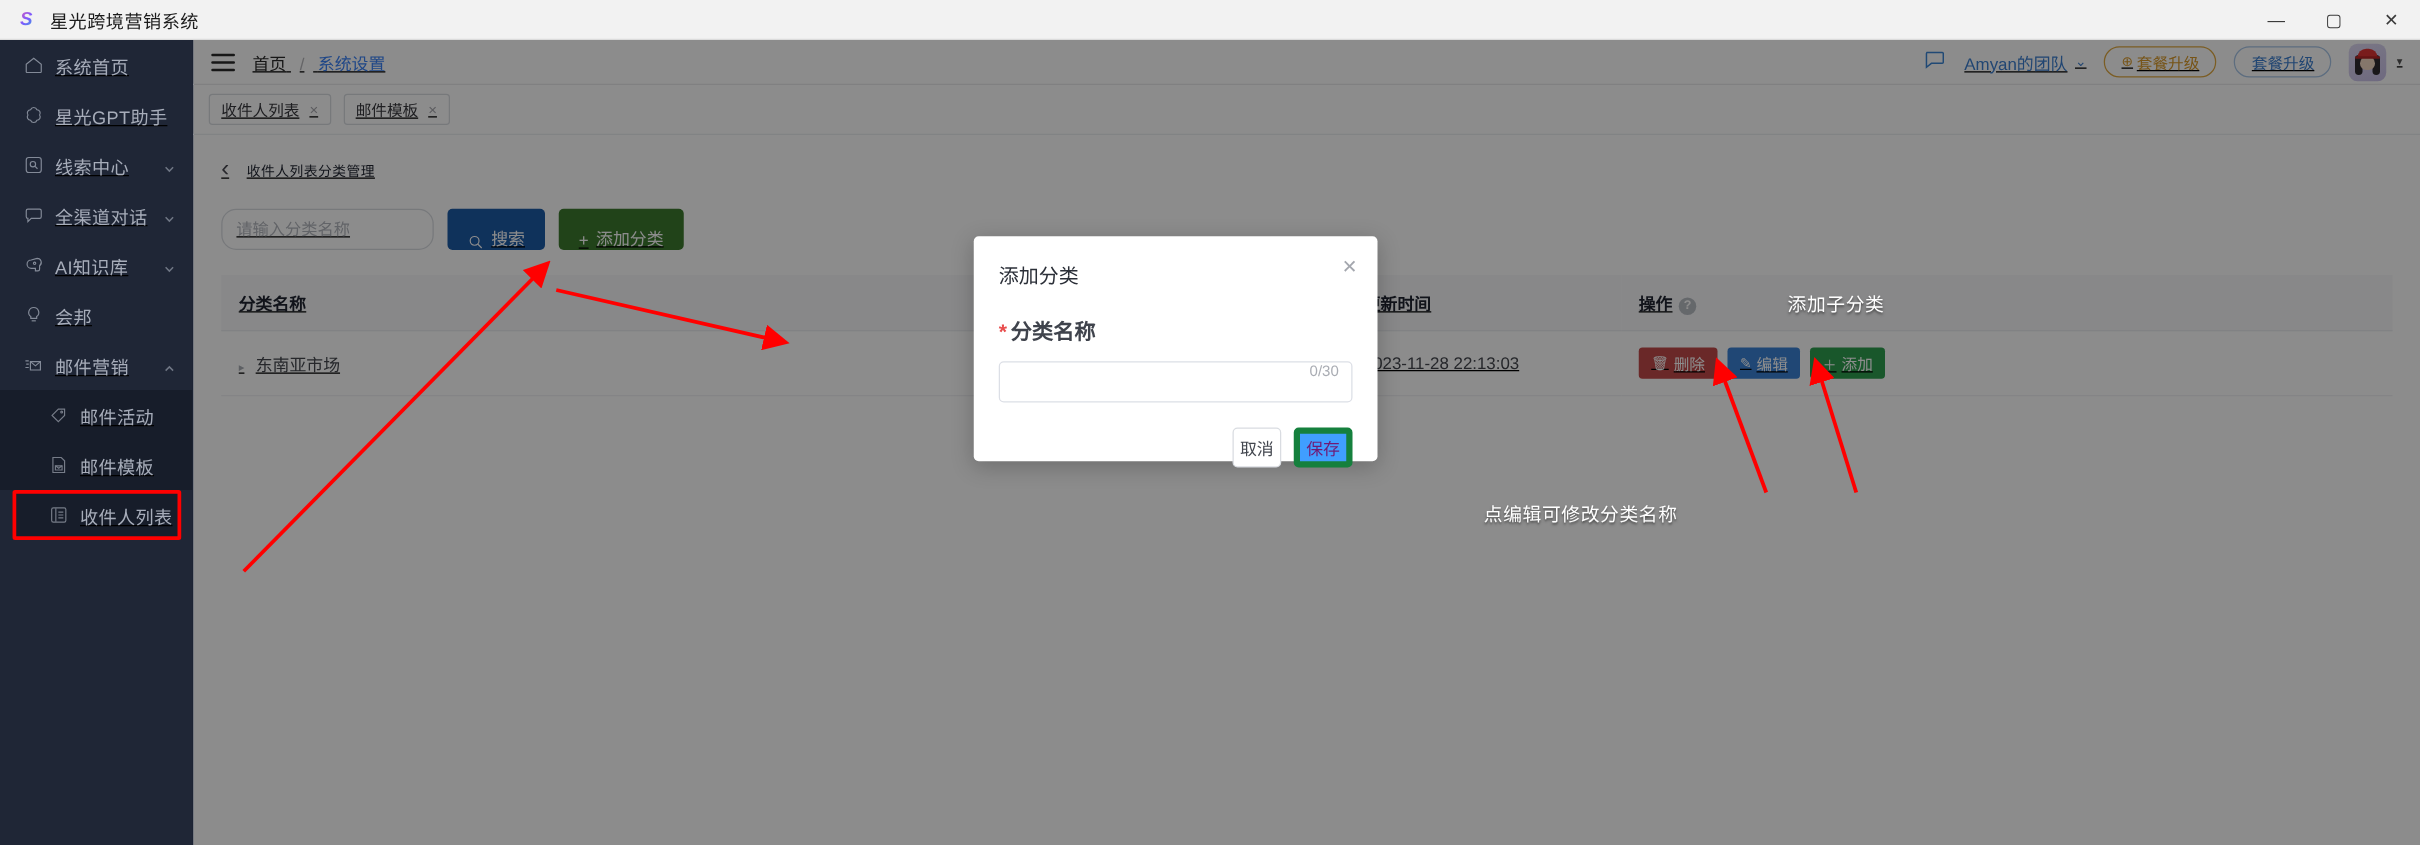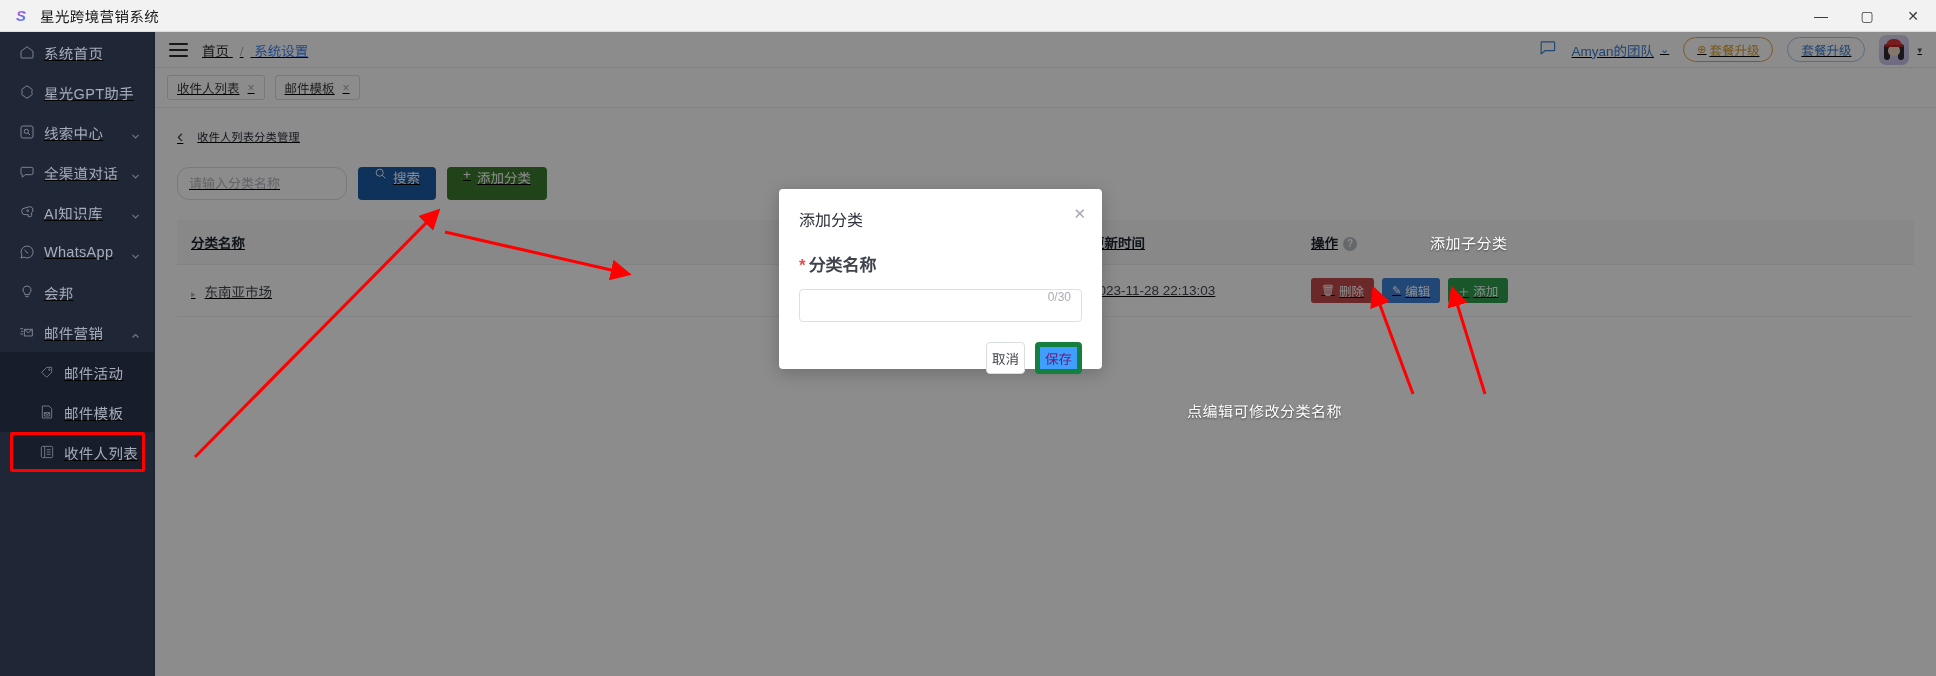--- a/index.html
+++ b/index.html
@@ -123,21 +123,21 @@
 
   .toolbar { display: flex; align-items: center; gap: 11px; margin-bottom: 20px; }
   .search-input {
     width: 170px; height: 33px; border: 1px solid #d9dce1; border-radius: 12px;
     padding: 0 11px; font-size: 13px; color: #333; outline: none;
     font-family: "Liberation Sans", "DejaVu Sans", sans-serif; background:#fff;
   }
   .search-input::placeholder { color: #b3b6bd; }
   .btn {
     height: 33px; border: none; border-radius: 4px; padding: 0 16px;
-    display: inline-flex; align-items: flex-start; gap: 6px; cursor: pointer;
+    display: inline-flex; align-items: flex-end; gap: 6px; cursor: pointer;
     font-size: 13.5px; color: #fff; font-family: "Liberation Sans","DejaVu Sans",sans-serif;
   }
   .btn.primary { background: #1d5ba6; }
   .btn.green { background: #3d7a2e; }
   .btn .mini-ico svg { width: 13px; height: 13px; stroke: #fff; fill: none; stroke-width: 1.7; display:block;}
 
   
   table.grid { width: 100%; border-collapse: collapse; }
   table.grid thead th {
     text-align: left; font-size: 13.5px; color: #1f2430; font-weight: bold;
@@ -273,32 +273,20 @@
             <path d="M16 4a5 5 0 0 1 3 9v4a2 2 0 0 1-2 2h-3v-3H9a5 5 0 0 1 0-10z"></path>
             <circle cx="13" cy="10" r="1.4"></circle>
           </svg>
       </span>
       <span>AI知识库</span>
       <span class="caret"><svg viewBox="0 0 12 12">
             <path d="M2 4.5L6 8.5 10 4.5"></path>
           </svg></span>
     </div>
 
-    <div class="side-item">
-      <span class="ico">
-        <svg viewBox="0 0 24 24">
-            <path d="M12 3a9 9 0 0 0-7.7 13.6L3 21l4.5-1.3A9 9 0 1 0 12 3z"></path>
-            <path d="M8.8 8.6c.6 2.6 2.4 4.4 5 5"></path>
-          </svg>
-      </span>
-      <span>WhatsApp</span>
-      <span class="caret"><svg viewBox="0 0 12 12">
-            <path d="M2 4.5L6 8.5 10 4.5"></path>
-          </svg></span>
-    </div>
 
     <div class="side-item">
       <span class="ico">
         <svg viewBox="0 0 24 24">
             <path d="M12 3a6 6 0 0 1 3.5 10.9V16h-7v-2.1A6 6 0 0 1 12 3z"></path>
             <path d="M9.5 19h5"></path>
           </svg>
       </span>
       <span>会邦</span>
     </div>

